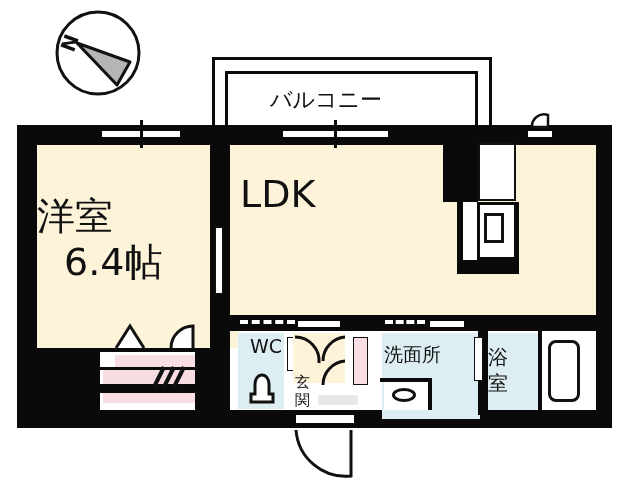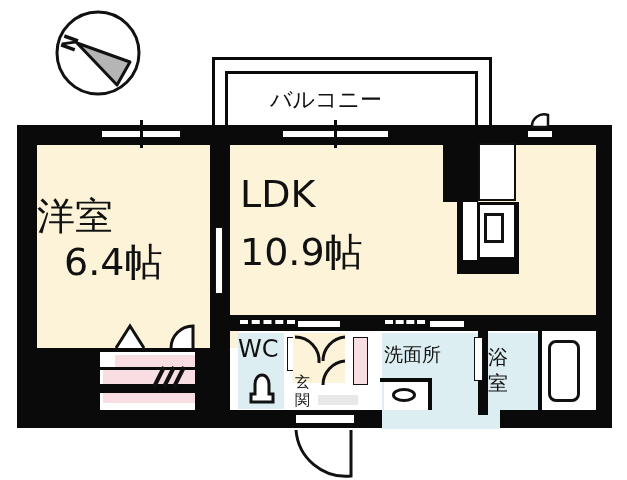--- a/index.html
+++ b/index.html
@@ -46,21 +46,20 @@
   <div class="cream" style="left:37px;top:145px;width:202px;height:203px;">
     <div class="label big" style="left:0;top:52px;width:173px;">洋室</div>
     <div class="label big" style="left:0;top:98px;width:173px;margin-left:27px;">6.4帖</div>
   </div>
 
   <div class="wall" style="left:210px;top:125px;width:20px;height:300px;"></div>
   <div class="white" style="left:215px;top:227px;width:6px;height:65px;border:1px solid #111;"></div>
 
   <div class="cream" style="left:230px;top:145px;width:366px;height:170px;">
     <div class="label big" style="left:10px;top:30px;width:190px;">LDK</div>
-    <div class="label big" style="left:10px;top:88px;width:190px;">10.9帖</div>
   </div>
 
   <div class="white" style="left:102px;top:131px;width:78px;height:6px;"></div>
   <div class="wall" style="left:140px;top:120px;width:3px;height:28px;"></div>
   <div class="white" style="left:283px;top:131px;width:105px;height:6px;"></div>
   <div class="wall" style="left:334px;top:120px;width:3px;height:28px;"></div>
   <div class="white" style="left:528px;top:131px;width:24px;height:6px;"></div>
   <svg style="left:528px;top:112px;" width="24" height="16">
       <path d="M4,15 A12,12 0 0,1 20,3 L20,15 Z" fill="#fff" stroke="#111" stroke-width="2.5"></path>
     </svg>
@@ -72,21 +71,21 @@
   <div class="white" style="left:480px;top:205px;width:34px;height:52px;"></div>
   <div class="white" style="left:484px;top:213px;width:20px;height:30px;border:3px solid #111;box-sizing:border-box;"></div>
 
   <div class="wall" style="left:230px;top:315px;width:366px;height:16px;"></div>
   <div style="position:absolute;left:240px;top:320px;width:55px;height:4px;border-top:4px dashed #fff;"></div>
   <div class="white" style="left:298px;top:321px;width:42px;height:6px;"></div>
   <div style="position:absolute;left:385px;top:320px;width:40px;height:4px;border-top:4px dashed #fff;"></div>
   <div class="white" style="left:430px;top:321px;width:34px;height:6px;"></div>
 
   <div class="blue" style="left:238px;top:333px;width:46px;height:76px;">
-    <div class="label" style="left:0;top:4px;width:46px;font-size:24px;">WC</div>
+    <div class="label" style="left:12px;top:4px;width:46px;font-size:19px;">WC</div>
   </div>
   <svg style="left:240px;top:358px;" width="44" height="48" viewBox="0 0 44 48">
     <path d="M11,44 L11,36 L15,36 L15,26 A7,9 0 1,1 29,26 L29,36 L33,36 L33,44 Z" fill="#fff" stroke="#111" stroke-width="3"></path>
   </svg>
   <div class="white" style="left:287px;top:337px;width:7px;height:32px;border:1px solid #111;"></div>
 
   <div class="cream" style="left:293px;top:333px;width:52px;height:50px;"></div>
   <svg style="left:293px;top:335px;" width="55" height="50">
     <path d="M2,2 A24,24 0 0,1 26,28" fill="none" stroke="#111" stroke-width="3"></path>
     <path d="M52,2 A24,24 0 0,0 30,26" fill="none" stroke="#111" stroke-width="3"></path>
@@ -94,21 +93,21 @@
   </svg>
   <div class="pink" style="left:353px;top:337px;width:13px;height:46px;border:1px solid #111;"></div>
   <div class="label small" style="left:295px;top:375px;width:22px;">玄</div>
   <div class="label small" style="left:295px;top:393px;width:22px;">関</div>
   <div class="white" style="left:318px;top:395px;width:40px;height:10px;background:#e8e8e8;"></div>
   <div class="white" style="left:296px;top:415px;width:58px;height:8px;"></div>
   <svg style="left:293px;top:428px;" width="70" height="52">
     <path d="M3,2 A50,50 0 0,0 58,48 L58,2" fill="none" stroke="#111" stroke-width="3"></path>
   </svg>
 
-  <div class="blue" style="left:382px;top:333px;width:98px;height:96px;padding-left:20px;">
+  <div class="blue" style="left:382px;top:333px;width:98px;height:86px;">
     <div class="label" style="left:2px;top:12px;width:82px;font-size:19px;">洗面所</div>
   </div>
   <div class="wall" style="left:380px;top:378px;width:52px;height:4px;"></div>
   <div class="wall" style="left:428px;top:378px;width:4px;height:32px;"></div>
   <div class="white" style="left:384px;top:382px;width:44px;height:28px;"></div>
   <div style="position:absolute;left:392px;top:388px;width:24px;height:14px;border:3px solid #111;border-radius:50%;box-sizing:border-box;"></div>
 
   <div class="wall" style="left:478px;top:330px;width:10px;height:85px;"></div>
   <div class="white" style="left:474px;top:337px;width:7px;height:42px;border:1px solid #111;"></div>
   <svg style="left:486px;top:342px;" width="16" height="14">

